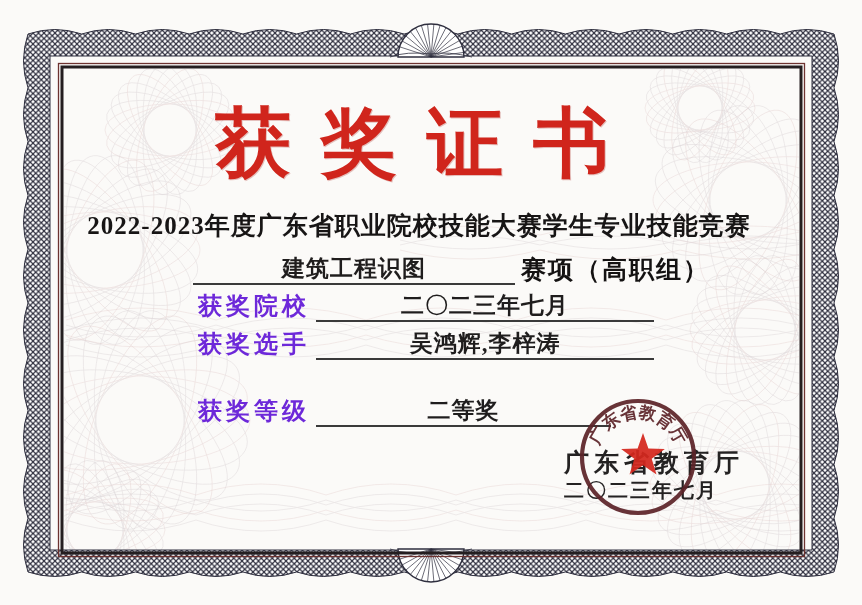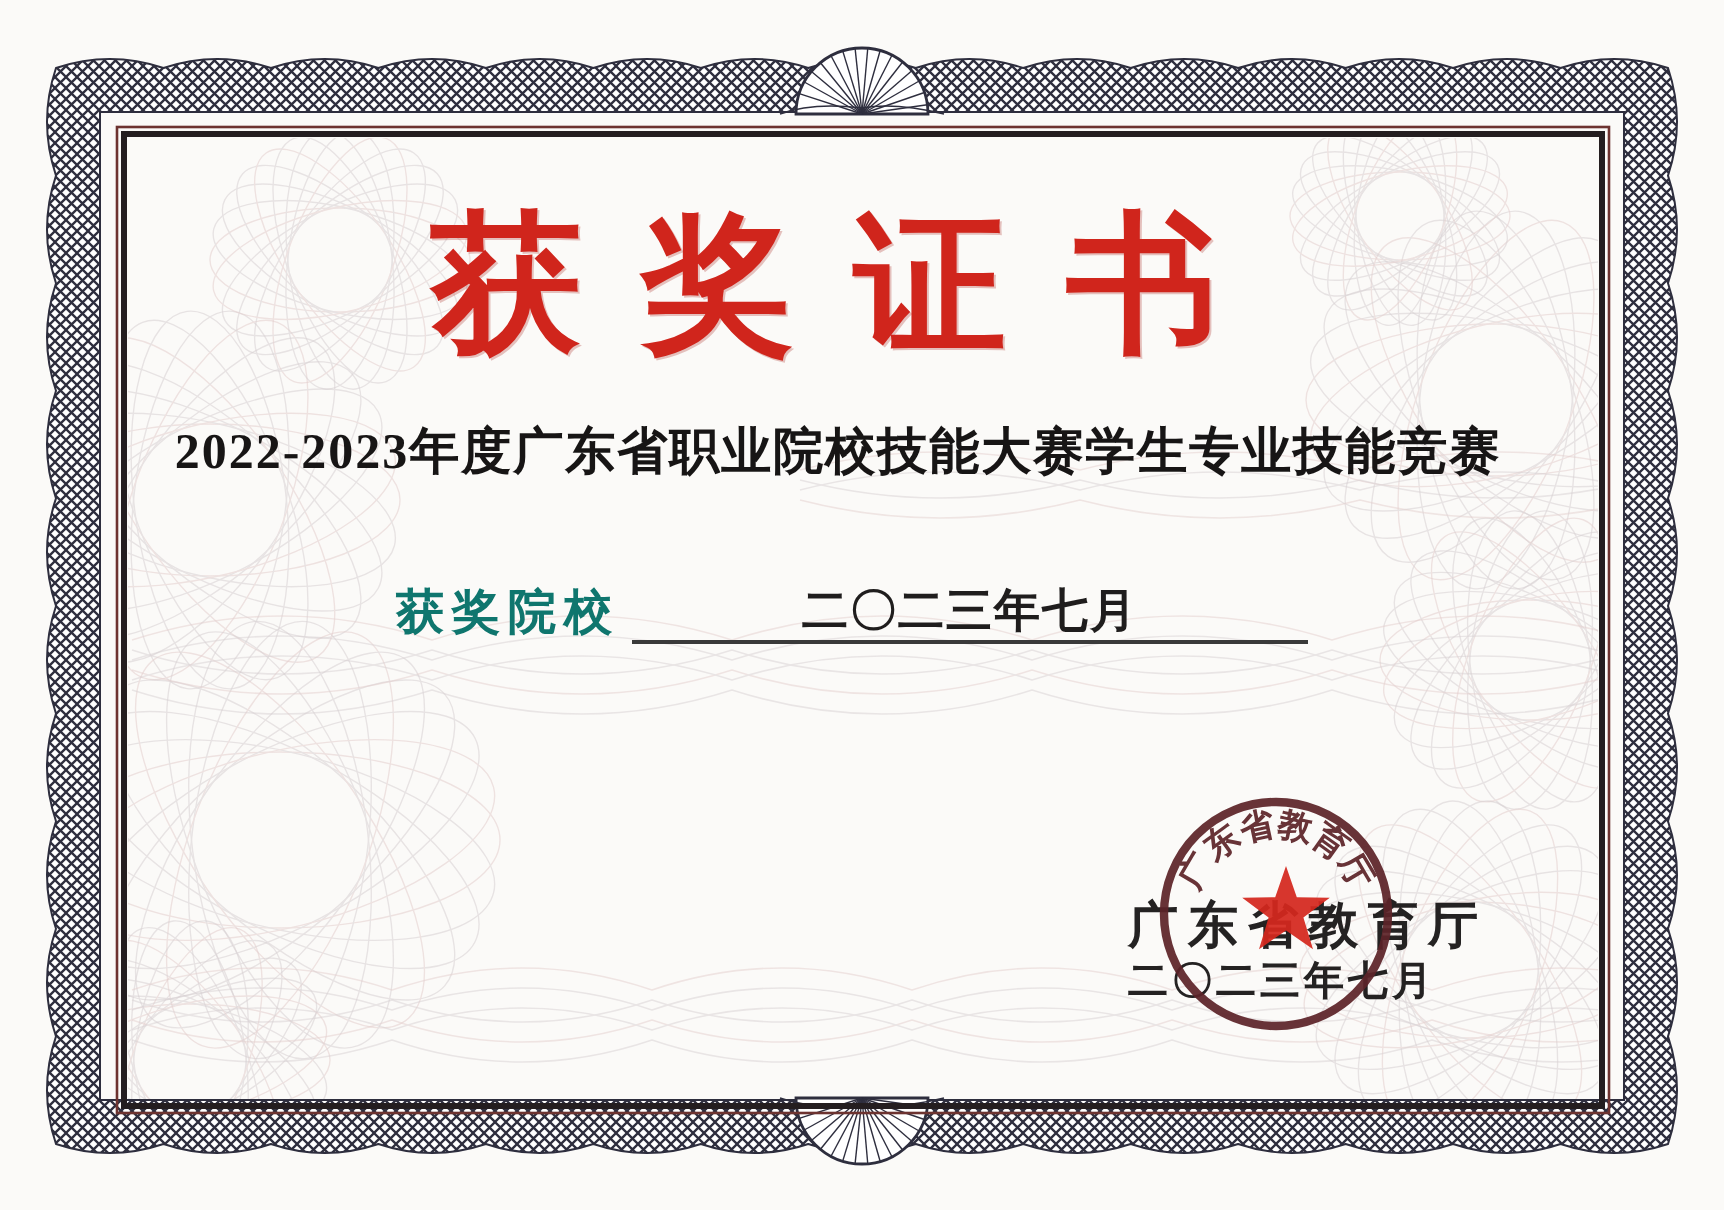--- a/index.html
+++ b/index.html
@@ -28,21 +28,21 @@
     letter-spacing:1px;color:#171515;
   }
   .row{position:absolute;white-space:nowrap;font-size:23px;}
   .fill-line{
     display:inline-block;vertical-align:bottom;height:30px;
     border-bottom:2px solid var(--underline,#343434);
     text-align:center;font-weight:600;letter-spacing:1px;
   }
   .row-label{
     display:inline-block;vertical-align:bottom;height:32px;
-    font-size:24px;font-weight:bold;letter-spacing:4px;color:#0f766e;
+    font-size:24px;font-weight:bold;letter-spacing:4px;color:#6d28d9;
   }
   .row-suffix{
     display:inline-block;vertical-align:bottom;height:32px;
     font-size:25px;font-weight:bold;letter-spacing:2px;margin-left:6px;color:#141212;
   }
   #row-event{left:193px;top:253px;}
   #row-event .fill-line{width:322px;}
   #row-school{left:198px;top:290px;}
   #row-players{left:198px;top:328px;}
   #row-teachers{left:198px;top:366px;}
@@ -267,27 +267,36 @@
       <rect x="58.5" y="63.5" width="746" height="493" fill="none" stroke="#6d3330" stroke-width="1.3"></rect>
       <rect x="62" y="67" width="739" height="486" fill="none" stroke="#241e20" stroke-width="3"></rect>
     </svg>
 
   <div class="content">
 
     <div class="title">获奖证书</div>
 
     <div class="subtitle">2022-2023年度广东省职业院校技能大赛学生专业技能竞赛</div>
 
+    <div class="row" id="row-event">
+      <span class="fill-line"><span>建筑工程识图</span></span><span class="row-suffix">赛项（高职组）</span>
+    </div>
 
     <div class="row std" id="row-school">
       <span class="row-label">获奖院校</span><span class="fill-line"><span>二〇二三年七月</span></span>
     </div>
 
-
-
+    <div class="row std" id="row-players">
+      <span class="row-label">获奖选手</span><span class="fill-line"><span>吴鸿辉,李梓涛</span></span>
+    </div>
+
+
+    <div class="row std" id="row-grade">
+      <span class="row-label">获奖等级</span><span class="fill-line"><span>二等奖</span></span>
+    </div>
 
     <div class="issuer">广东省教育厅</div>
     <div class="issue-date">二〇二三年七月</div>
   </div>
 
   <svg id="sealsvg" class="layer" width="862" height="605" viewBox="0 0 862 605">
     <g opacity="0.93">
       <circle cx="638" cy="457" r="56" fill="none" stroke="#5d2429" stroke-width="4.2"></circle>
       <path id="seal-arc" d="M 598,468 A 41,41 0 1 1 678,468" fill="none"></path>
       <text font-size="17" font-weight="bold" fill="#5d2429" font-family="'Liberation Serif','DejaVu Serif',serif">

